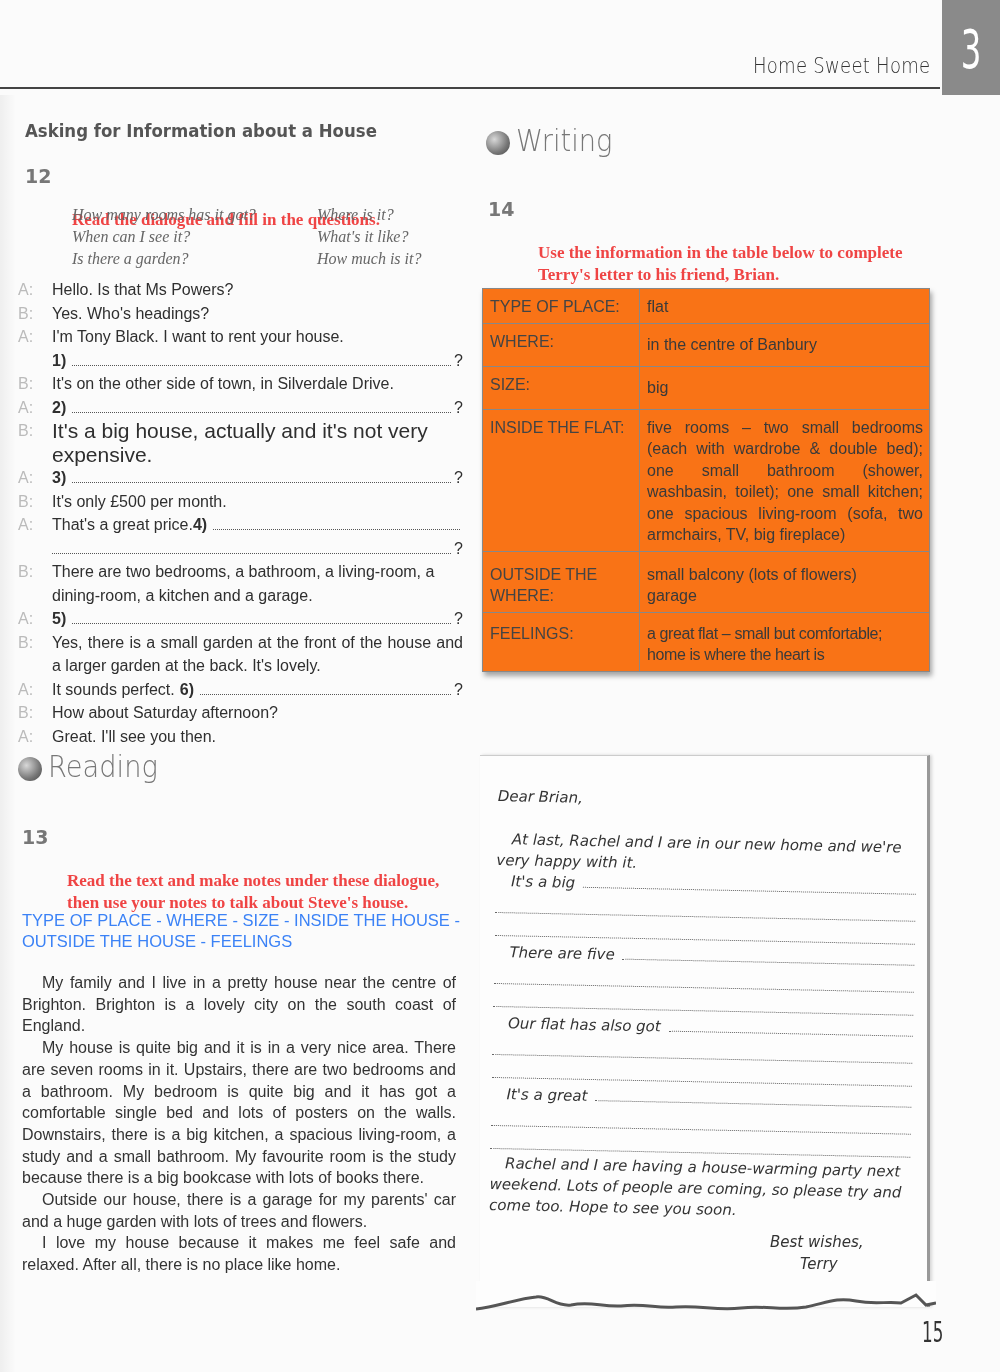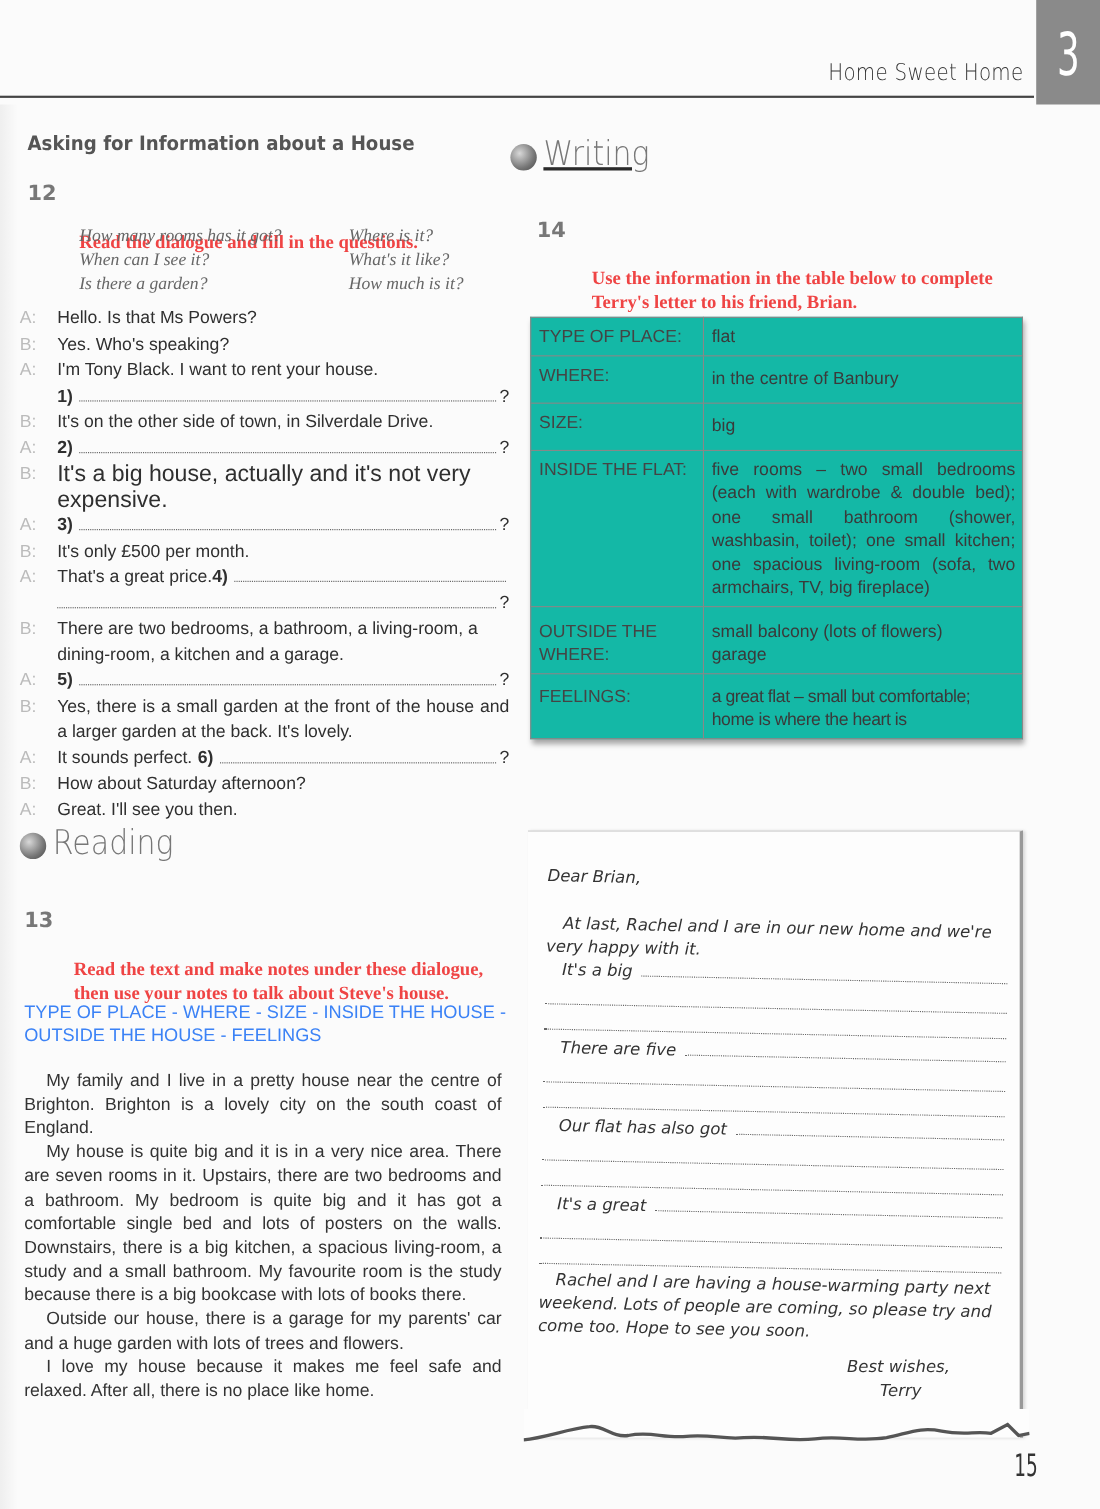--- a/index.html
+++ b/index.html
@@ -43,26 +43,26 @@
   .ex13 { position: absolute; left: 22px; top: 826px; width: 440px; display: flex; }
   .ex13 .exnum { width: 45px; }
   .ex13 .instr { width: 395px; }
 
   .headings { position: absolute; left: 22px; top: 910px; width: 438px; font-size: 16.5px; line-height: 21px; color: #3b82f6; text-align: justify; text-align-last: left; }
 
   .passage { position: absolute; left: 22px; top: 972px; width: 434px; font-size: 16px; line-height: 21.7px; color: #333; }
   .passage p { text-align: justify; text-indent: 20px; }
 
   
-  .writing-head { position: absolute; left: 464px; top: 122px; display: flex; align-items: center; text-decoration: underline; }
+  .writing-head { position: absolute; left: 486px; top: 122px; display: flex; align-items: center; }
   .ex14 { position: absolute; left: 488px; top: 198px; width: 430px; display: flex; justify-content: space-between; }
   .ex14 .exnum { width: 50px; }
   .ex14 .instr { width: 380px; }
 
-  .info-table { position: absolute; left: 482px; top: 288px; width: 448px; border-collapse: collapse; background: #14b8a6; box-shadow: 2px 4px 5px rgba(0,0,0,0.35); font-size: 16px; color: #3a3a3a; }
+  .info-table { position: absolute; left: 482px; top: 288px; width: 448px; border-collapse: collapse; background: #f97316; box-shadow: 2px 4px 5px rgba(0,0,0,0.35); font-size: 16px; color: #3a3a3a; }
   .info-table td { border: 1.5px solid #888; vertical-align: top; padding: 7px 6px 5px 7px; line-height: 21.5px; }
   .info-table td.lbl { width: 157px; color: #444; }
   .info-table td.val.just { text-align: justify; text-align-last: left; }
 
   .letter { position: absolute; left: 480px; top: 755px; width: 450px; height: 552px; background: #fdfdfd; border-right: 3px solid #999; border-top: 1px solid #ccc; box-shadow: 2px 0 3px rgba(0,0,0,0.15); }
   .letter-inner { position: absolute; left: 18px; top: 30px; width: 420px; font-family: "DejaVu Sans", sans-serif; font-style: italic; font-size: 15px; color: #333; line-height: 21px; transform: rotate(1.2deg); transform-origin: left top; }
   .letter-inner .greet { margin-bottom: 22px; }
   .letter-inner .para { text-indent: 15px; }
   .lline { display: flex; align-items: baseline; height: 21px; }
   .lline .lead { padding-left: 15px; margin-right: 8px; white-space: nowrap; }
@@ -106,21 +106,21 @@
   <span>How much is it?</span>
 </div>
 
 <div class="dialogue">
   <div class="dline">
       <span class="spk">A:</span>
       <span class="txt">Hello. Is that Ms Powers?</span>
     </div>
   <div class="dline">
       <span class="spk">B:</span>
-      <span class="txt">Yes. Who's speaking?</span>
+      <span class="txt">Yes. Who's headings?</span>
     </div>
   <div class="dline">
       <span class="spk">A:</span>
       <span class="txt">I'm Tony Black. I want to rent your house.</span>
     </div>
   <div class="dline">
       <span class="spk"></span>
       <span class="txt blank">
         <b>1)</b>
         <span class="dots"></span>

